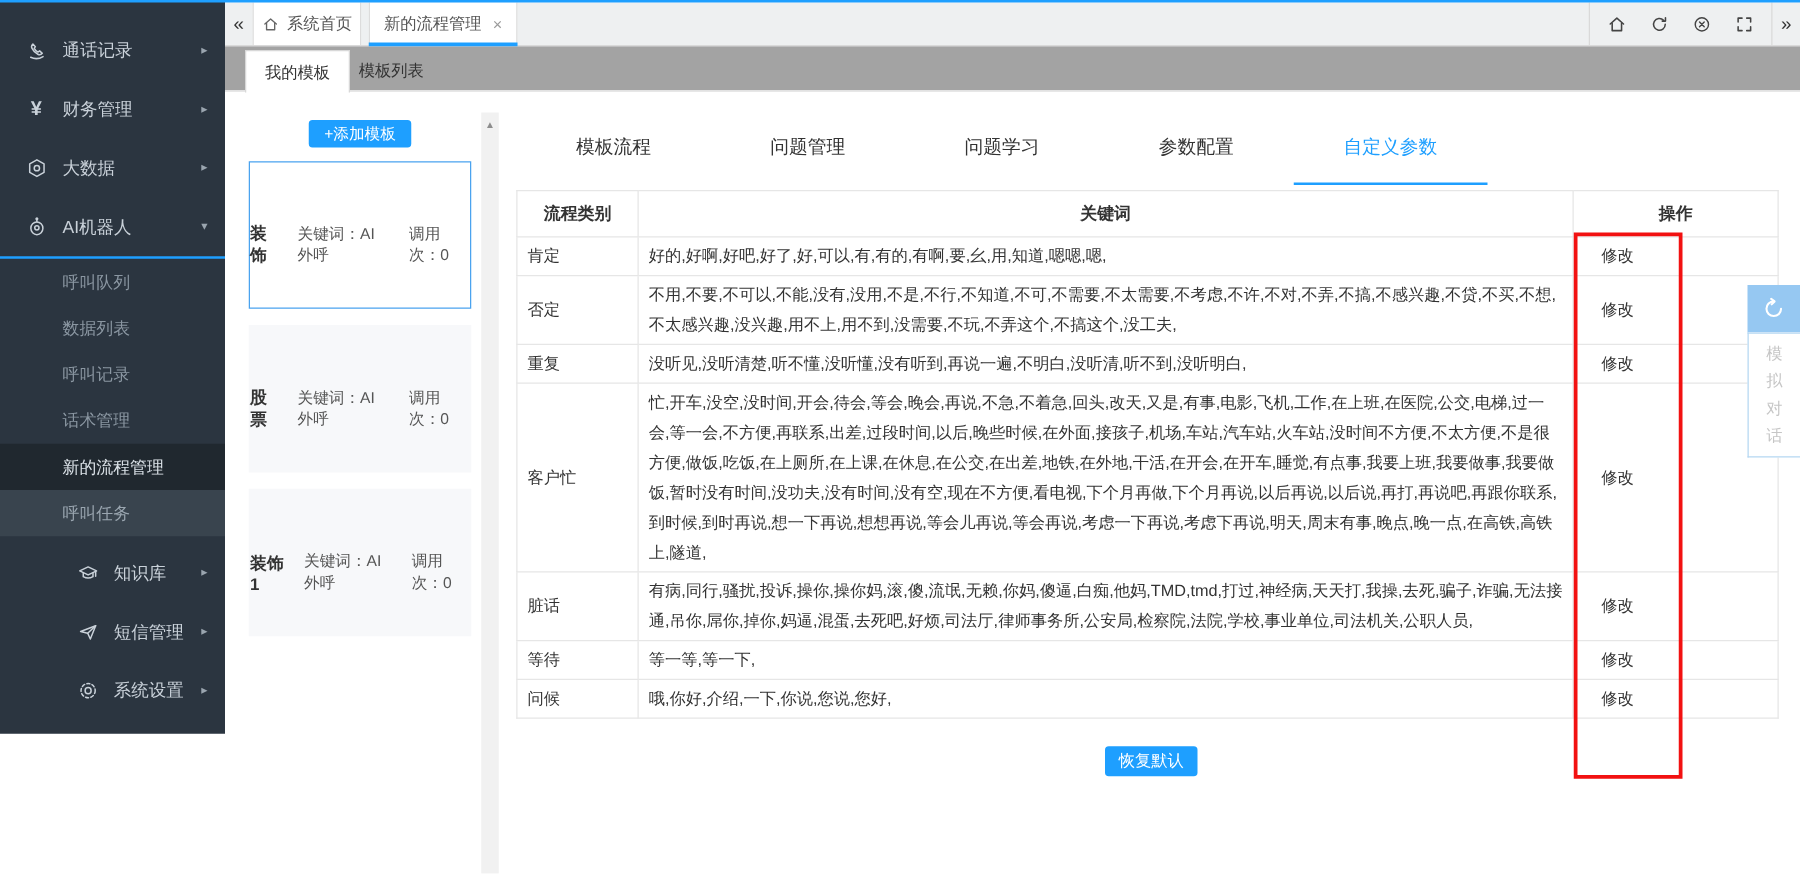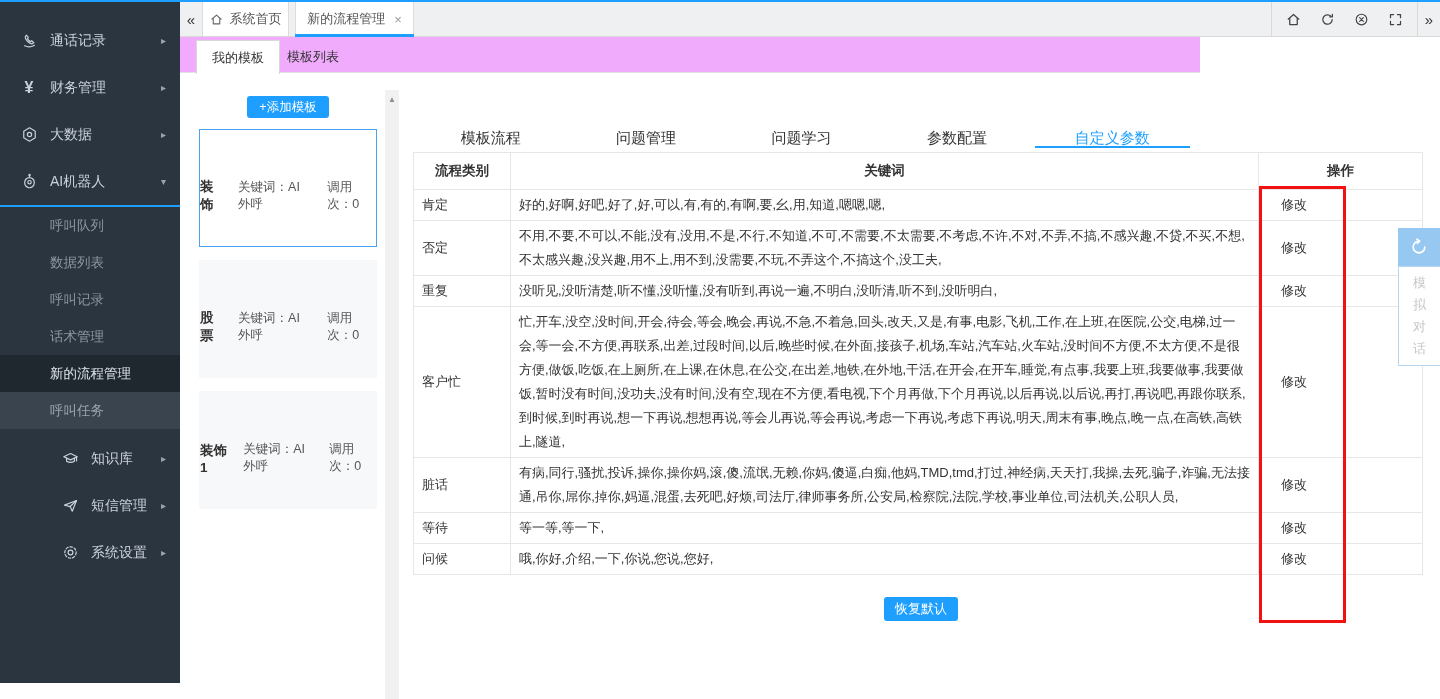--- a/index.html
+++ b/index.html
@@ -1,21 +1,21 @@
 <!DOCTYPE html>
 <html><head>
 <meta charset="utf-8">
 <style>
   html,body{margin:0;padding:0;background:#fff;}
   .app{position:relative;width:1440px;height:699px;overflow:hidden;background:#fff;
        font-family:"Liberation Sans","DejaVu Sans",sans-serif;color:#333;}
   .topline{position:absolute;left:0;top:0;width:100%;height:2px;background:#1e9fff;z-index:50;}
 
   
-  .sidebar{position:absolute;left:0;top:0;width:180px;height:683px;background:#2b3540;z-index:40;overflow:hidden;}
+  .sidebar{position:absolute;left:0;top:0;width:180px;height:587px;background:#2b3540;z-index:40;overflow:hidden;}
   .side-stack{margin-top:-30px;}
   .side-item{height:47px;display:flex;align-items:center;padding:0 14px 0 18px;color:#c9d1d9;font-size:14px;cursor:pointer;}
   .side-item .icon{width:22px;height:18px;display:inline-flex;align-items:center;justify-content:center;margin-right:10px;color:#c9d1d9;}
   .side-item .icon svg{width:17px;height:17px;}
   .side-item .lbl{flex:1;}
   .side-item .arr{font-size:10px;color:#9aa5af;}
   .side-divider{height:2px;background:#1e9fff;}
   .sub-item{height:37px;display:flex;align-items:center;padding-left:50px;color:#8b97a2;font-size:13.5px;cursor:pointer;}
   .sub-item.active{background:#20282f;color:#dbe2e8;}
   .sub-item.hl{background:#39444e;color:#9aa6b0;}
@@ -32,40 +32,40 @@
   .tb-tab-active::after{content:"";position:absolute;left:-1px;right:-1px;bottom:-1px;height:3px;background:#1e9fff;}
   .tb-tab .tbic{display:inline-flex;color:#666;}
   .tb-tab .tbic svg{width:13px;height:13px;}
   .tb-close{color:#9b9b9b;font-size:13px;margin-left:2px;}
   .tb-right{position:absolute;right:22px;top:0;height:34px;display:flex;align-items:center;gap:19px;padding:0 14px;
             border-left:1px solid #d9d9d9;border-right:1px solid #d9d9d9;color:#444;}
   .tb-right .tbic{display:inline-flex;cursor:pointer;}
   .tb-right .tbic svg{width:15px;height:15px;}
 
   
-  .subtabs{position:absolute;left:180px;top:36px;width:1020px;height:37px;background:#f0abfc;border-bottom:1px solid #e2e2e2;box-sizing:border-box;z-index:20;}
+  .subtabs{position:absolute;left:180px;top:36px;width:1260px;height:37px;background:#a3a3a3;border-bottom:1px solid #e2e2e2;box-sizing:border-box;z-index:20;}
   .subtab{position:absolute;top:4px;height:34px;line-height:33px;padding:0 15px;font-size:13px;color:#333;cursor:pointer;box-sizing:border-box;}
   .subtab-active{left:16px;background:#fff;border:1px solid #d8d8d8;border-bottom:none;z-index:2;}
   .subtab-list{left:92px;}
 
   
   .add-btn{position:absolute;left:247px;top:96px;width:82px;height:22px;background:#1e9fff;color:#fff;border:none;border-radius:3px;
            font-size:12.5px;cursor:pointer;font-family:inherit;}
   .cards{position:absolute;left:199px;top:129px;width:178px;}
   .card{height:118px;box-sizing:border-box;background:#f7f8fa;margin-bottom:13px;display:flex;flex-direction:row;align-items:center;
         padding-top:16px;gap:15px;cursor:pointer;border:1px solid transparent;}
   .card.selected{background:#fff;border:1px solid #4aa3ef;}
   .card-title{font-size:13.5px;font-weight:bold;color:#333;}
   .card-line{font-size:12.5px;color:#555;}
   .panel-scrollbar{position:absolute;left:385px;top:90px;width:14px;height:609px;background:#f1f1f1;cursor:pointer;}
   .sb-up{display:block;text-align:center;font-size:8px;color:#8d8d8d;padding-top:5px;}
 
   
   .main-tabs{position:absolute;left:413px;top:108px;width:777px;height:40px;display:flex;}
-  .mtab{flex:1;display:flex;align-items:flex-end;justify-content:center;font-size:15px;color:#333;position:relative;cursor:pointer;}
+  .mtab{flex:1;display:flex;align-items:flex-start;justify-content:center;font-size:15px;color:#333;position:relative;cursor:pointer;}
   .mtab.active{color:#1e9fff;}
   .mtab.active::after{content:"";position:absolute;left:0;right:0;bottom:0;height:2px;background:#1e9fff;}
 
   
   .table-wrap{position:absolute;left:413px;top:152px;width:1009px;}
   .kw-table{width:100%;border-collapse:collapse;table-layout:fixed;}
   .kw-table col.c1{width:97px;} .kw-table col.c2{width:748px;} .kw-table col.c3{width:164px;}
   .kw-table th{border:1px solid #e6e6e6;height:34px;font-size:13.5px;font-weight:bold;color:#333;background:#fff;text-align:center;}
   .kw-table td{border:1px solid #e6e6e6;font-size:13px;color:#333;line-height:24px;padding:3px 8px;vertical-align:middle;
                word-break:break-all;}

